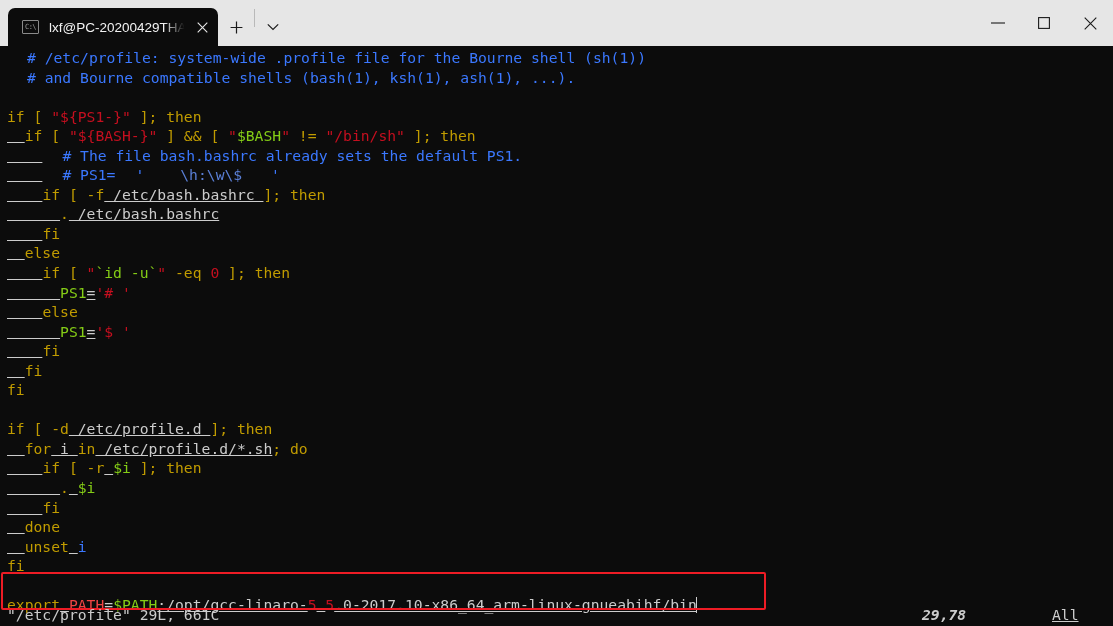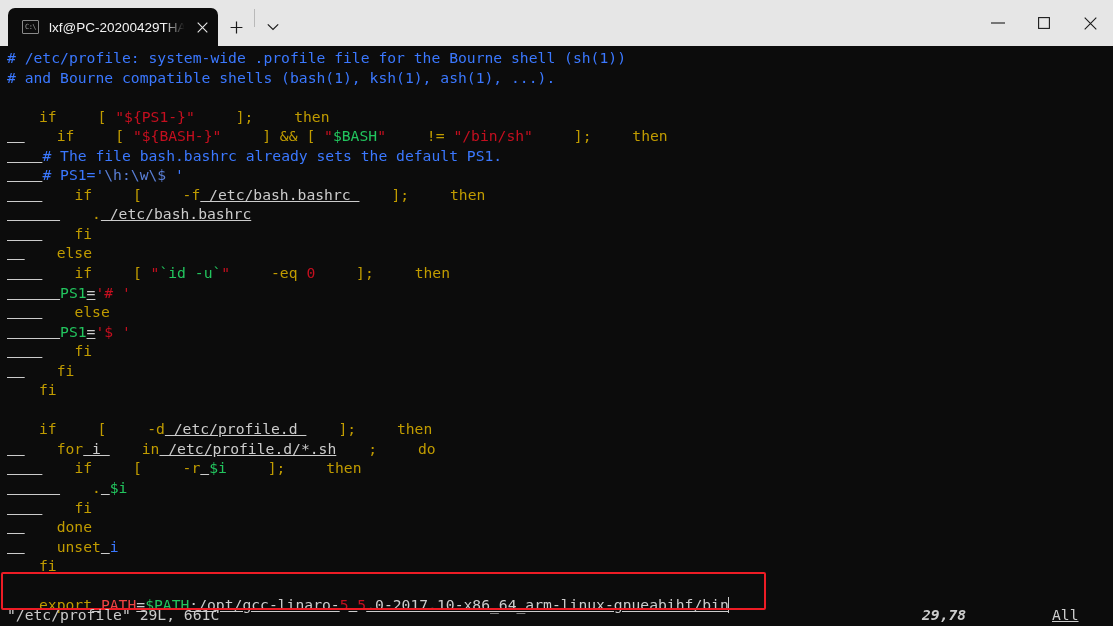--- a/index.html
+++ b/index.html
@@ -135,28 +135,28 @@
     bottom: 0;
     font-family: "DejaVu Sans Mono", monospace;
     font-size: 14.7px;
     line-height: 19.55px;
     white-space: pre;
     color: #cccccc;
   }
   .row { height: 19.55px; }
 
   
-  .c-cmt   { color: #3b78ff; }           
-  .c-kw    { color: #c19c00; margin-left: 32px; }           
+  .c-cmt   { color: #3b78ff; margin-left: 20px; }           
+  .c-kw    { color: #c19c00; }           
   .c-str   { color: #c50f1f; }           
-  .c-var   { color: #22c55e; }           
+  .c-var   { color: #84cc16; }           
   .c-txt   { color: #cccccc; text-decoration: underline; }           
   .c-num   { color: #c50f1f; }           
   .c-id    { color: #3b78ff; }           
-  .c-spec  { color: #5a7fd6; }           
+  .c-spec  { color: #5a7fd6; margin-left: 36px; }           
   .c-pathlbl { color: #ef4444; }
 
   
   .annot {
     position: absolute;
     border: 2px solid #ee1c25;
     border-radius: 2px;
     box-sizing: border-box;
     pointer-events: none;
   }

